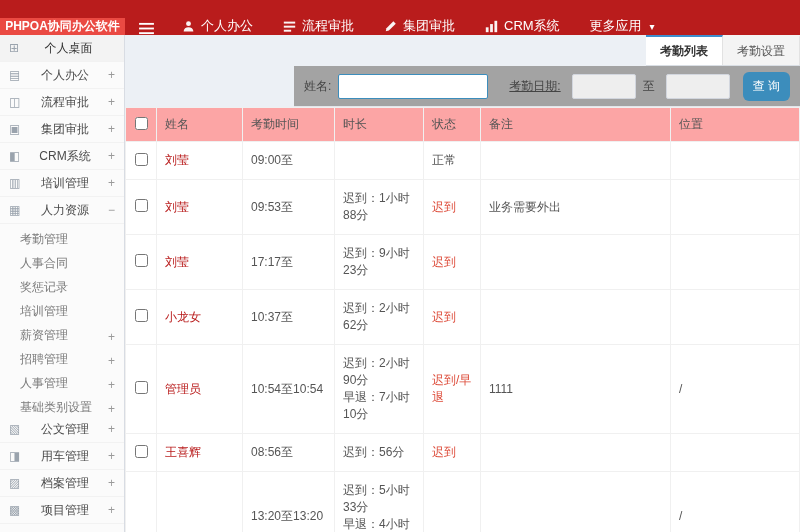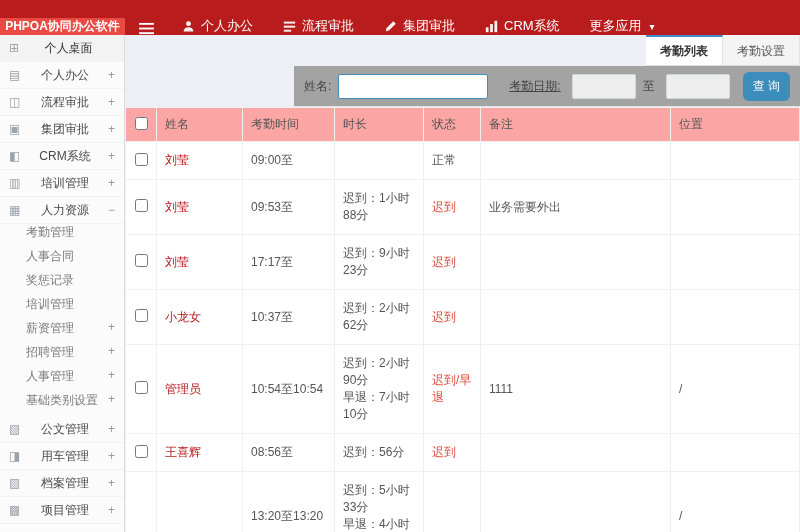--- a/index.html
+++ b/index.html
@@ -25,21 +25,21 @@
   .layout { display: flex; height: 497px; }
 
   
   .sidebar { width: 125px; flex: none; background: #fbfbfb; border-right: 1px solid #d8dce3; overflow: hidden; }
   .side-item { display: flex; align-items: center; height: 27px; padding: 0 9px; color: #4a4a4a;
                border-bottom: 1px solid #f2f2f2; cursor: pointer; background: #fbfbfb; }
   .side-item.desktop { background: #f3f3f3; color: #333; }
   .side-item .s-icon { width: 17px; color: #9aa3ad; font-size: 12px; flex: none; }
   .side-item .s-label { flex: 1; white-space: nowrap; overflow: hidden; text-align: center; }
   .side-item .s-toggle { color: #9a9a9a; font-size: 12px; margin-left: 4px; }
-  .side-sub { display: flex; align-items: flex-start; height: 24px; padding: 0 9px 0 26px; color: #7a7a7a;
+  .side-sub { display: flex; align-items: flex-end; height: 24px; padding: 0 9px 0 20px; color: #7a7a7a;
               cursor: pointer; background: #fbfbfb; }
   .side-sub .s-label { flex: 1; white-space: nowrap; overflow: hidden; }
   .side-sub .s-toggle { color: #9a9a9a; margin-left: 4px; }
 
   
   .content { flex: 1; min-width: 0; display: flex; flex-direction: column; background: #ecf0f5; align-items: flex-end; }
 
   .tab-bar { display: flex; background: #f9f9f9; border-bottom: 1px solid #d9dee4; flex: none; }
   .tab { padding: 6px 14px 5px; color: #555; background: #f4f4f4; border-right: 1px solid #e2e2e2;
          border-top: 2px solid transparent; cursor: pointer; }

